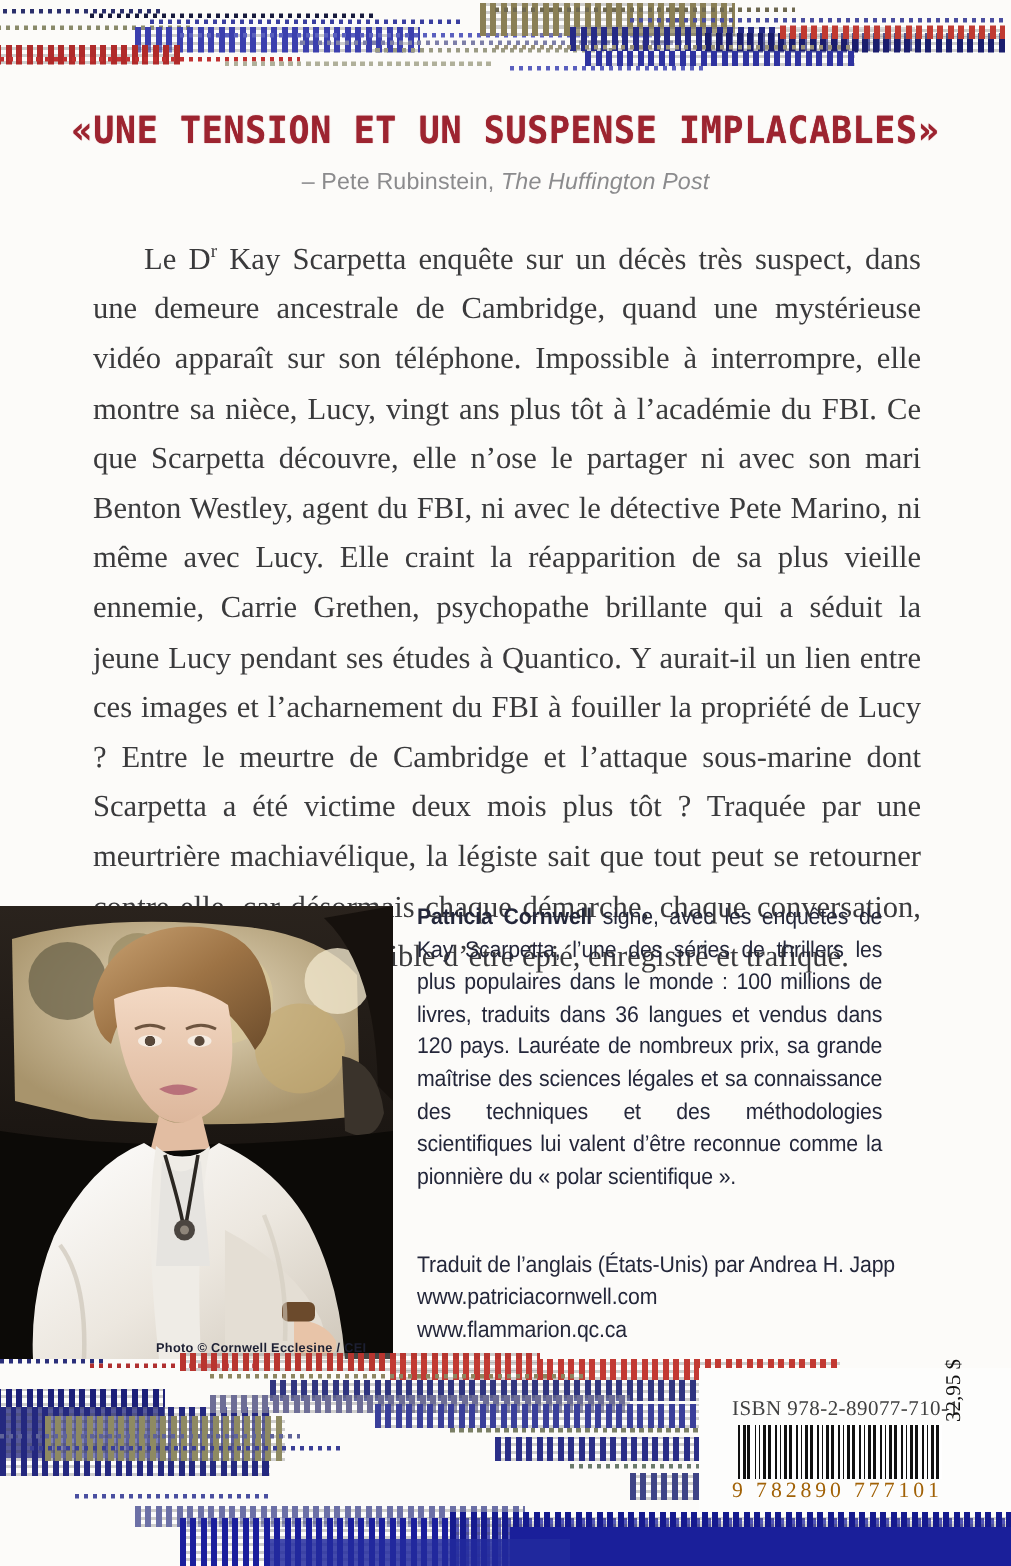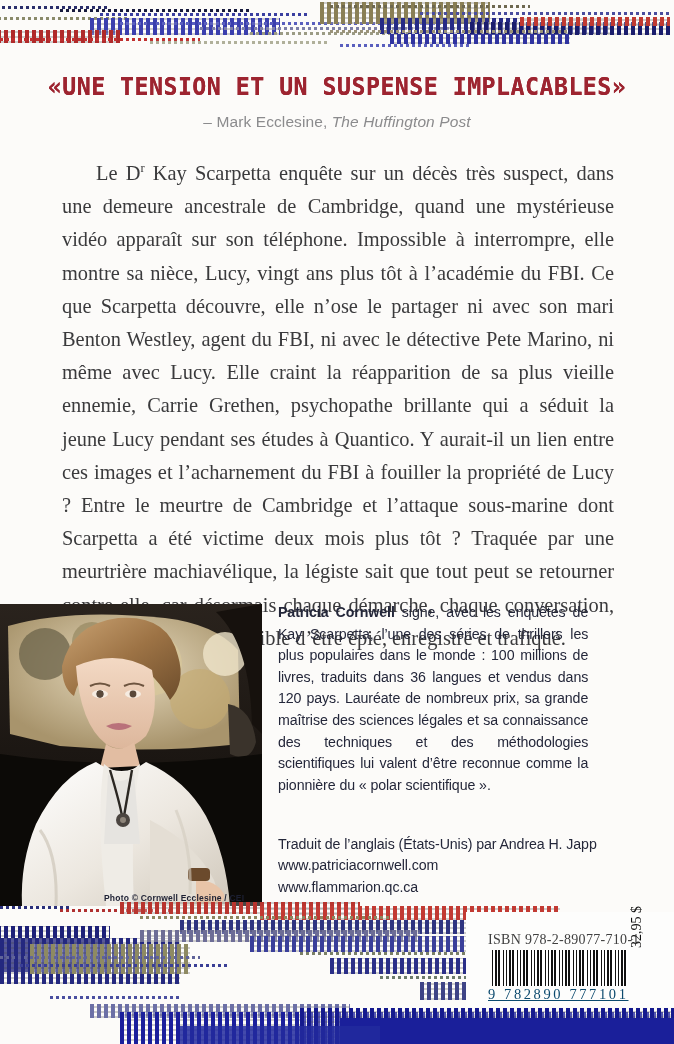--- a/index.html
+++ b/index.html
@@ -96,21 +96,21 @@
   }
   .bars{
     position:absolute;left:26px;top:38px;width:136px;height:36px;
     background-image:repeating-linear-gradient(90deg,
       #111 0 1px, #fff 1px 3px, #111 3px 5px, #fff 5px 6px,
       #111 6px 8px, #fff 8px 11px, #111 11px 12px, #fff 12px 14px);
   }
   .barnum{
     position:absolute;left:22px;top:74px;
     font-family:"Liberation Serif",serif;
-    font-size:14.5px;color:#0c4a6e;letter-spacing:2.6px;white-space:nowrap;text-decoration:underline;
+    font-size:14.5px;color:#a16207;letter-spacing:2.6px;white-space:nowrap;
   }
   .price{
     position:absolute;left:163px;top:36px;
     font-family:"Liberation Serif",serif;font-size:14px;color:#111;
     transform:rotate(-90deg);transform-origin:left top;
     white-space:nowrap;
   }
 </style>
 </head>
 <body>
@@ -135,21 +135,21 @@
     <div class="blob" style="left:470px;top:22px;width:200px;height:13px;color:#1a1d6d;"></div>
     <div class="blob" style="left:520px;top:17px;width:150px;height:9px;color:#c03a32;"></div>
     <div class="streak" style="left:330px;top:30px;width:240px;color:#9a9278;"></div>
     <div class="blob" style="left:390px;top:34px;width:180px;height:10px;color:#2f33a0;"></div>
     <div class="streak" style="left:340px;top:44px;width:130px;color:#5a5fbe;"></div>
     <div class="streak" style="left:420px;top:12px;width:250px;color:#494d9e;"></div>
   </div>
 
   <div class="quote">«UNE TENSION ET UN SUSPENSE IMPLACABLES»</div>
   <div class="quote-source">
-    <span>– Mark Ecclesine, </span><i>The Huffington Post</i>
+    <span>– Pete Rubinstein, </span><i>The Huffington Post</i>
   </div>
 
   <div class="blurb">
     <span>Le D</span><sup>r</sup><span> Kay Scarpetta enquête sur un décès très suspect, dans une demeure ancestrale de Cambridge, quand une mystérieuse vidéo apparaît sur son téléphone. Impossible à interrompre, elle montre sa nièce, Lucy, vingt ans plus tôt à l’académie du FBI. Ce que Scarpetta découvre, elle n’ose le partager ni avec son mari Benton Westley, agent du FBI, ni avec le détective Pete Marino, ni même avec Lucy. Elle craint la réapparition de sa plus vieille ennemie, Carrie Grethen, psychopathe brillante qui a séduit la jeune Lucy pendant ses études à Quantico. Y aurait-il un lien entre ces images et l’acharnement du FBI à fouiller la propriété de Lucy ? Entre le meurtre de Cambridge et l’attaque sous-marine dont Scarpetta a été victime deux mois plus tôt ? Traquée par une meurtrière machiavélique, la légiste sait que tout peut se retourner contre elle, car désormais chaque démarche, chaque conversation, chaque geste est susceptible d’être épié, enregistré et trafiqué.</span>
   </div>
 
   <div class="photo">
     <svg viewBox="0 0 262 302" preserveAspectRatio="none" aria-hidden="true">
       <defs>
         <radialGradient id="bokeh1" cx="50%" cy="40%" r="60%">

